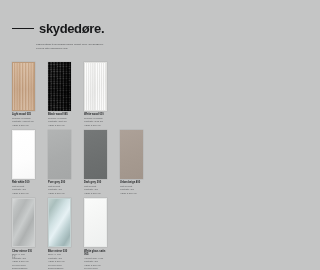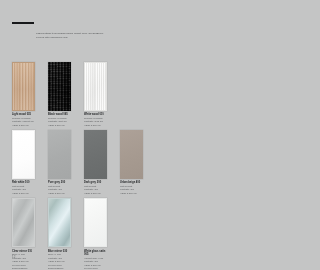--- a/index.html
+++ b/index.html
@@ -182,20 +182,21 @@
   }
 </style>
 </head>
 <body>
 
 <div class="page">
 
   <div class="header">
     <div class="title-row">
       <span class="title-rule"></span>
+      <span class="title">skydedøre.</span>
     </div>
     <div class="subtitle">Lågementage til skydedøre finsen og Elit-Lene. Skydedørene leveres efter individuelle mål.</div>
   </div>
 
   <div class="grid">
 
     <div class="row row-1">
       <div class="cell">
         <div class="swatch sw-wood"></div>
         <div class="label">

